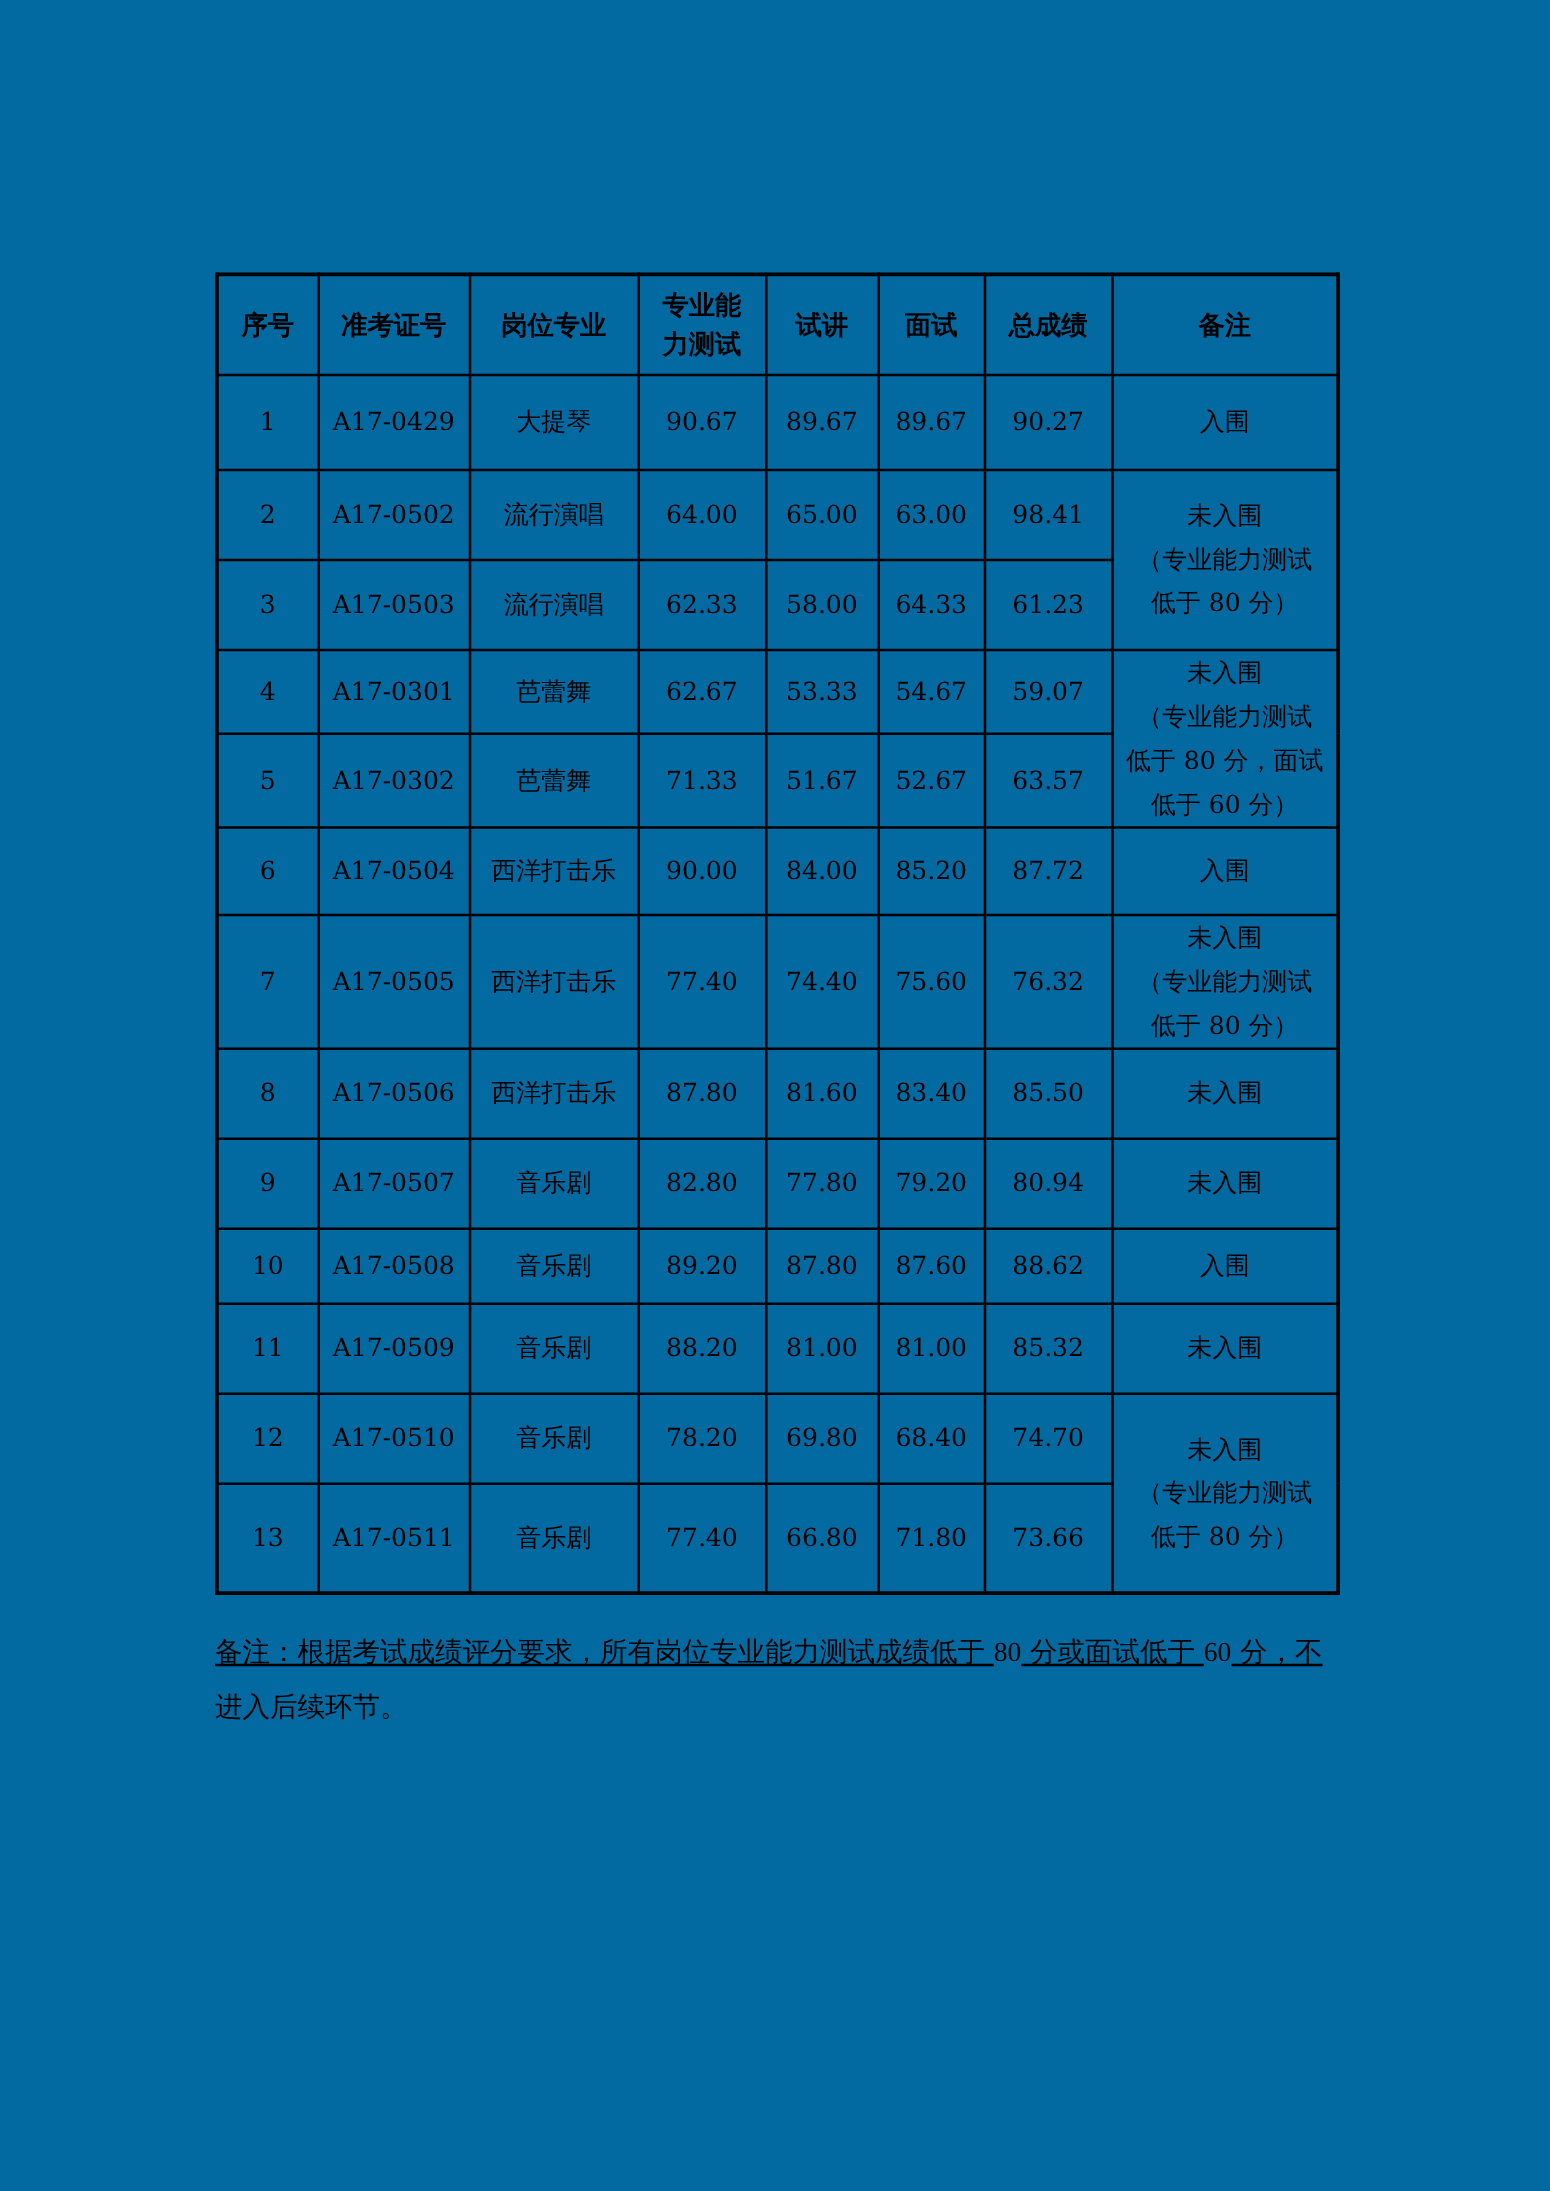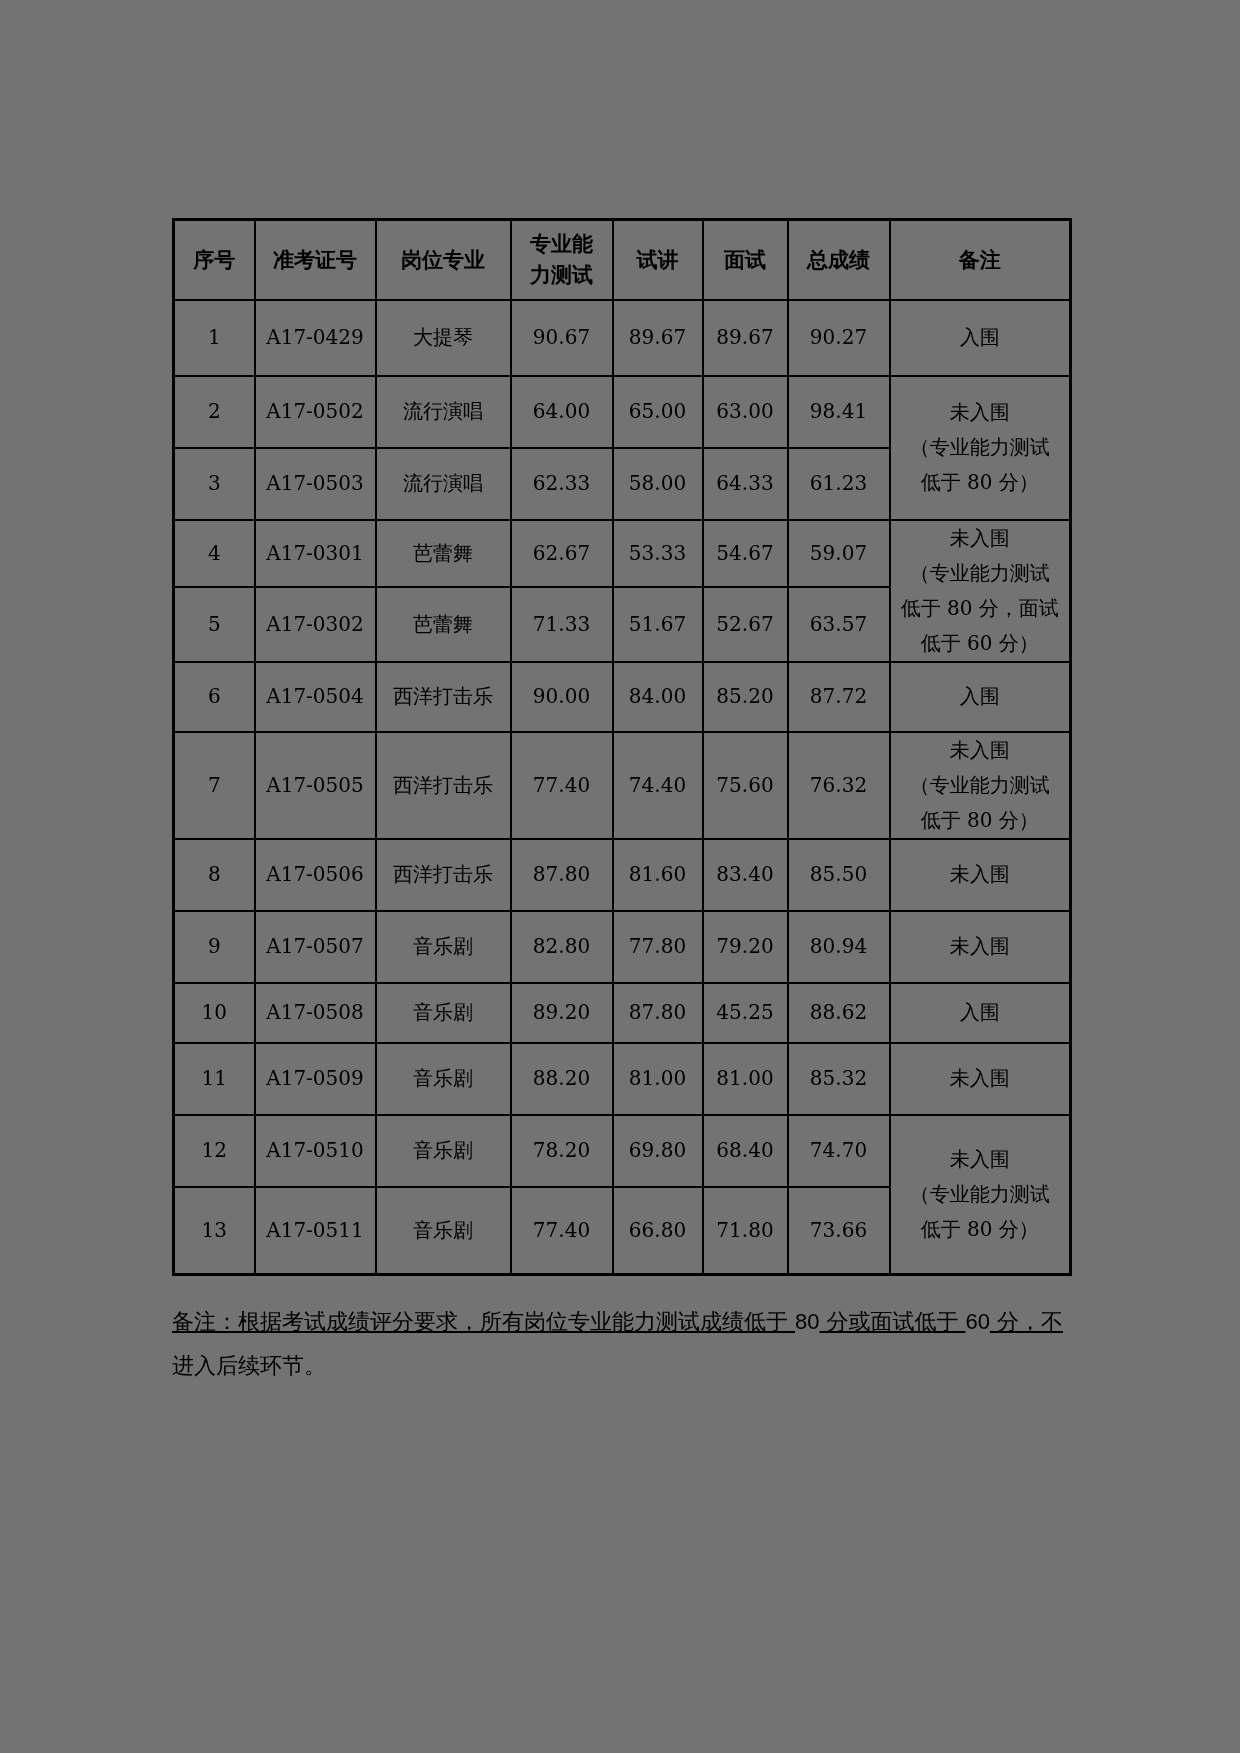--- a/index.html
+++ b/index.html
@@ -4,21 +4,21 @@
 <style>
   html, body {
     margin: 0;
     padding: 0;
     background: #ffffff;
   }
   .page {
     position: relative;
     width: 1240px;
     height: 1753px;
-    background: #737373;
+    background: #0369a1;
     overflow: hidden;
     font-family: "DejaVu Serif", "Liberation Serif", serif;
     color: #000000;
   }
   table.score-table {
     position: absolute;
     left: 172px;
     top: 218px;
     width: 897px;
     border-collapse: collapse;
@@ -50,21 +50,21 @@
     top: 1300px;
     width: 910px;
     font-size: 22px;
     color: #000000;
   }
   .note-line {
     line-height: 44px;
     text-align: left;
   }
   .seg-sans {
-    font-family: Liberation Sans, sans-serif;
+    font-family: Liberation Serif, serif;
   }
   .seg-serif {
     font-family: "DejaVu Serif", "Liberation Serif", serif;
     text-decoration: underline;
   }
 </style>
 </head>
 <body>
 
 <div class="page">
@@ -188,21 +188,21 @@
           <td>79.20</td>
           <td>80.94</td>
           <td rowspan="1">未入围</td>
         </tr>
         <tr style="height: 60px;">
           <td>10</td>
           <td>A17-0508</td>
           <td>音乐剧</td>
           <td>89.20</td>
           <td>87.80</td>
-          <td>45.25</td>
+          <td>87.60</td>
           <td>88.62</td>
           <td rowspan="1">入围</td>
         </tr>
         <tr style="height: 72px;">
           <td>11</td>
           <td>A17-0509</td>
           <td>音乐剧</td>
           <td>88.20</td>
           <td>81.00</td>
           <td>81.00</td>

